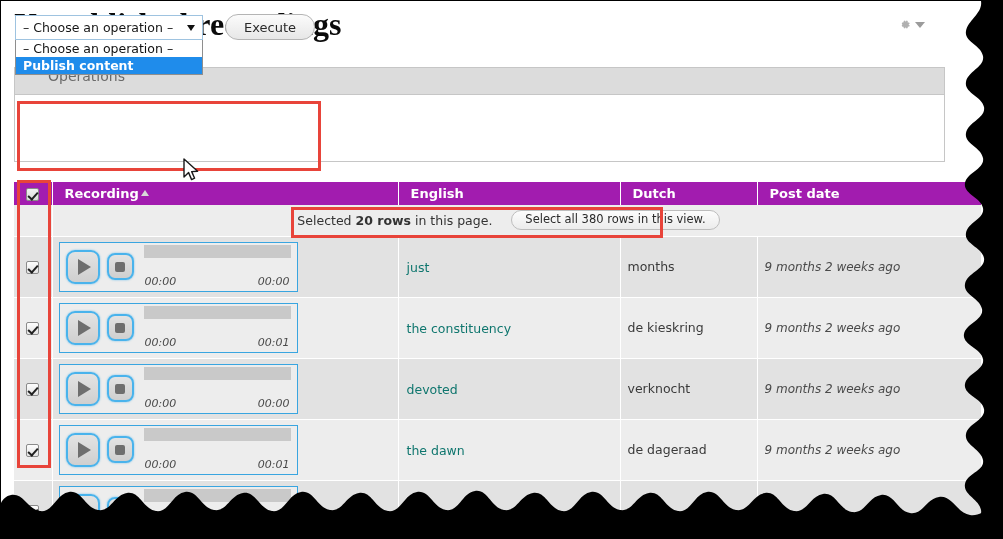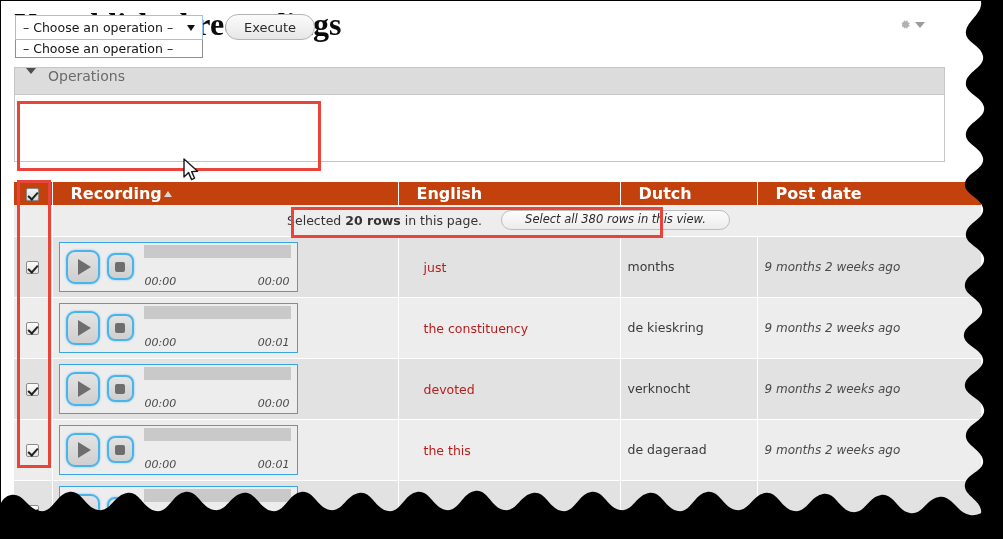--- a/index.html
+++ b/index.html
@@ -164,27 +164,27 @@
   
   #rec-table {
     position: absolute;
     left: 13px; top: 181px;
     width: 931px;
     border-collapse: collapse;
     table-layout: fixed;
     font-family: "DejaVu Sans", sans-serif;
   }
   #rec-table th {
-    background: #c2410c;
+    background: #a21caf;
     color: #ffffff;
-    font-size: 16px;
+    font-size: 13px;
     font-weight: bold;
     text-align: left;
     height: 23px;
-    padding: 0 0 0 18px;
+    padding: 0 0 0 12px;
     border-right: 1px solid #ffffff;
     vertical-align: middle;
   }
   #rec-table th.col-check {
     width: 38px;
     text-align: center;
     padding-left: 0;
   }
   #rec-table th.col-rec     { width: 346px; }
   #rec-table th.col-english { width: 222px; }
@@ -219,46 +219,45 @@
     display: inline-flex; align-items: center; gap: 19px;
     transform: translateX(-8px);
   }
   #selectmsg-cell b { font-weight: bold; }
   #selectall-btn {
     border: 1px solid #bdbdbd;
     border-radius: 11px;
     background: linear-gradient(#fcfcfc, #ececec);
     font-size: 11.5px;
     color: #2a2a2a;
-    padding: 2px 23px 3px;
+    padding: 2px 13px 3px;
     line-height: 1.1;
     font-family: "DejaVu Sans", sans-serif;
-    font-style: italic;
   }
 
   
   .data-row td {
     border-right: 1px solid #ffffff;
     border-bottom: 1px solid #ffffff;
     vertical-align: middle;
     height: 61px;
   }
   .data-row.odd  td { background: #e2e2e2; }
   .data-row.even td { background: #ededed; }
   .data-row td.cell-check {
     text-align: center;
     background: #e2e2e2;
   }
   .data-row.even td.cell-check { background: #ededed; }
 
   .cell-english a {
-    color: #b91c1c;
+    color: #0f766e;
     font-size: 12.5px;
     text-decoration: none;
-    padding-left: 24px;
+    padding-left: 7px;
   }
   .cell-dutch {
     font-size: 12.5px;
     color: #3a3a3a;
     padding-left: 7px;
   }
   .cell-date {
     font-size: 12px;
     color: #4a4a4a;
     font-style: italic;
@@ -372,20 +371,21 @@
     <div id="operations-body"></div>
   </div>
 
   <div id="op-select">
     <span>– Choose an operation –</span>
     <span class="sel-caret"></span>
   </div>
 
   <div id="op-dropdown">
     <div class="op-option">– Choose an operation –</div>
+    <div class="op-option selected">Publish content</div>
   </div>
 
   <div id="execute-btn">Execute</div>
 
   <svg id="cursor" width="20" height="28" viewBox="0 0 20 28">
     <path d="M1 1 L1 19 L5.6 14.6 L8.6 21.6 L11.6 20.2 L8.7 13.6 L14.6 13.2 Z" fill="#ffffff" stroke="#1a1a1a" stroke-width="1.4" stroke-linejoin="round"></path>
   </svg>
 
   <table id="rec-table">
     <thead>
@@ -496,21 +496,21 @@
               </div>
             <div class="player-meter">
               <div class="bar"></div>
               <div class="times">
                 <span>00:00</span>
                 <span>00:01</span>
               </div>
             </div>
           </div>
         </td>
-        <td class="cell-english"><a href="#">the this</a></td>
+        <td class="cell-english"><a href="#">the dawn</a></td>
         <td class="cell-dutch">de dageraad</td>
         <td class="cell-date">9 months 2 weeks ago</td>
       </tr>
 
       <tr class="data-row odd">
         <td class="cell-check"><span class="cb"></span></td>
         <td class="cell-rec">
           <div class="player">
             <div class="btn-play">
                 <span class="glyph-play"></span>

